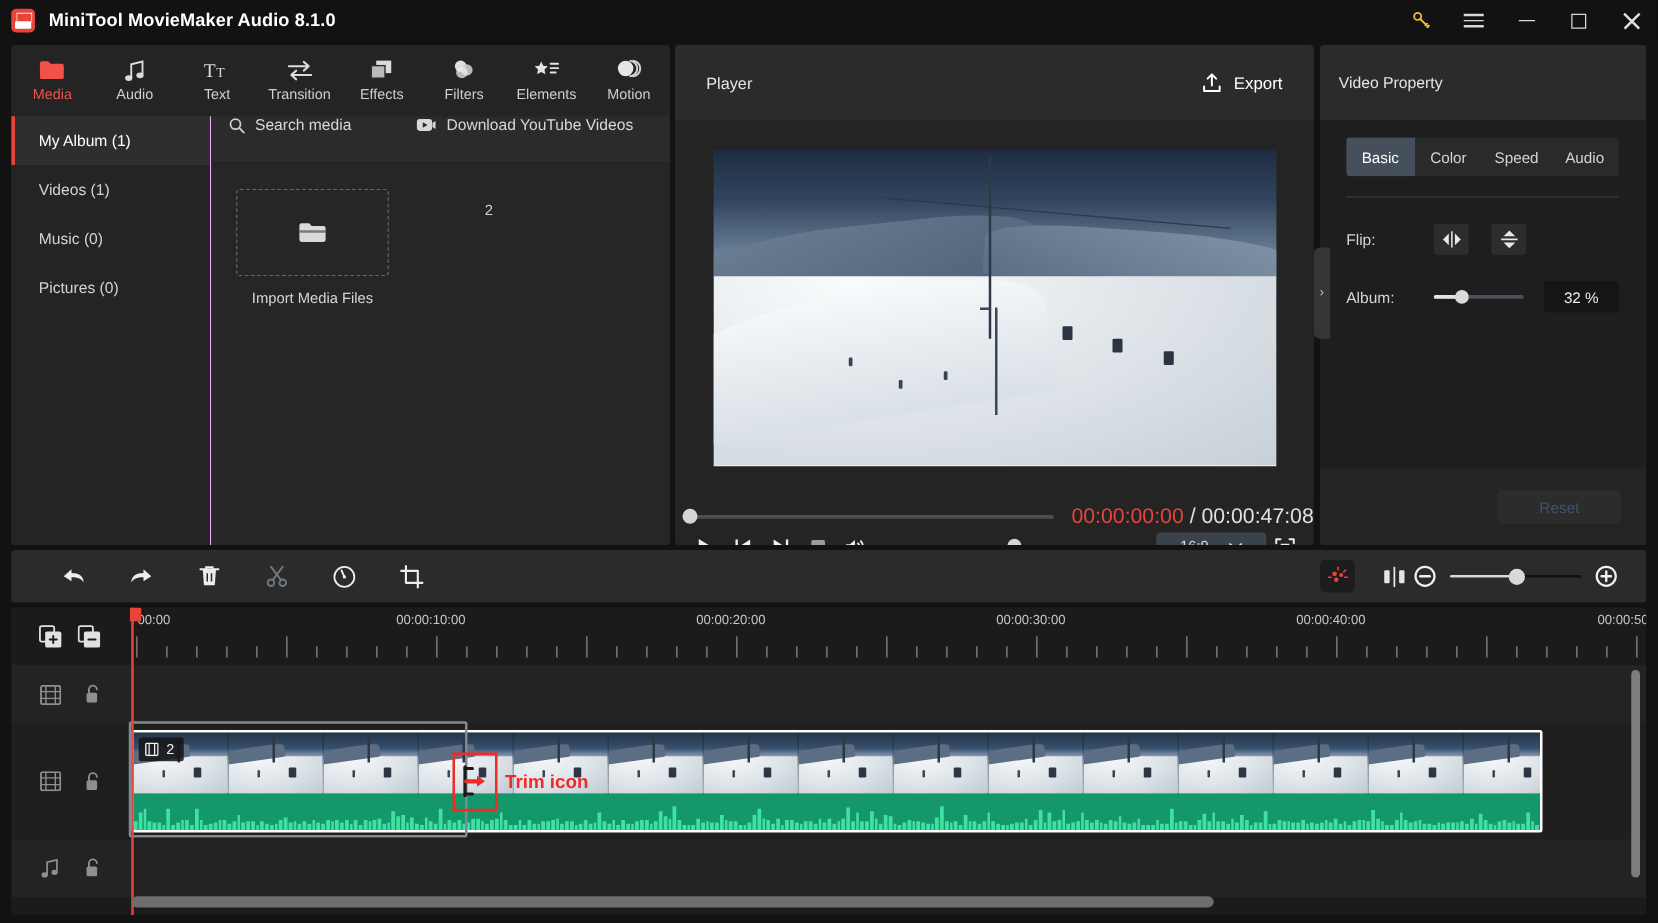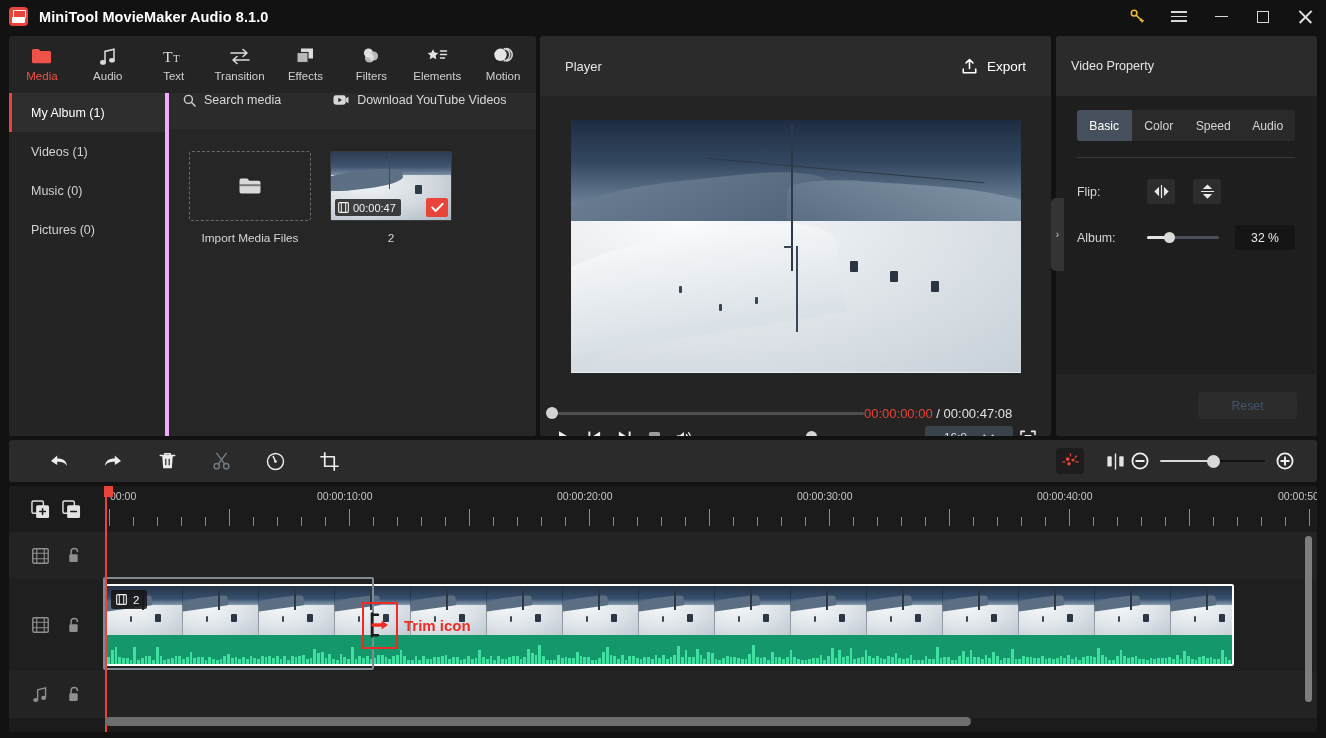--- a/index.html
+++ b/index.html
@@ -62,21 +62,21 @@
     flex:1 1 0; height:54px; display:flex; flex-direction:column; align-items:center;
     justify-content:flex-start; padding-top:6px; cursor:pointer;
     font-size:11.5px; color:#cfcfcf; position:relative;
   }
   .tab .tlabel { margin-top:3px; white-space:nowrap; }
   .tab.active .tlabel { color:#f0524a; }
   .tab .ticon { height:22px; display:flex; align-items:center; justify-content:center; }
 
   .panel-body { position:absolute; left:0; top:57px; right:0; bottom:0; display:flex; }
   .albums {
-    width:160px; background:#242424; border-right:4px solid #f0abfc;
+    width:160px; background:#242424; border-right:1px solid #f0abfc;
     padding-top:0px; flex:0 0 160px;
   }
   .album-item {
     height:39px; display:flex; align-items:center; padding-left:22px;
     font-size:12.5px; color:#d2d2d2; cursor:pointer; position:relative;
   }
   .album-item.active { background:#2e2e2e; color:#ffffff; }
   .album-item.active:before {
     content:""; position:absolute; left:0; top:0; width:3px; height:39px; background:#e8443a;
   }
@@ -158,21 +158,21 @@
   .vf-sk{position:absolute;width:3px;height:7px;background:#394555;border-radius:1px;}
   .vf-sk.s1{left:24%;top:66%;} .vf-sk.s2{left:33%;top:73%;} .vf-sk.s3{left:41%;top:70%;}
 
   .player-ctrl { position:absolute; left:0; right:0; top:360px; height:40px; }
   .seek-row { position:absolute; left:0; top:6px; width:100%; height:22px; display:flex; align-items:center; }
   .seek-track {
     margin-left:11px; width:313px; height:3px; background:#4e4e4e; border-radius:2px; position:relative;
     cursor:pointer;
   }
   .seek-knob { position:absolute; left:-5px; top:-4.5px; width:12px; height:12px; border-radius:50%; background:#d4d4d4; }
-  .time-read { font-size:13px; color:#e2e2e2; white-space:nowrap; }
+  .time-read { margin-left:14px; font-size:17px; color:#e2e2e2; white-space:nowrap; }
   .time-read .cur { color:#e8443a; }
   .btn-row { position:absolute; left:0; top:26px; width:100%; height:30px; display:flex; align-items:center; }
   .pb { width:30px; height:26px; display:flex; align-items:center; justify-content:center; cursor:pointer; color:#f0f0f0; }
   .pb:first-child { margin-left:9px; }
   .vol-track { margin-left:8px; width:105px; height:2.5px; background:#d9d9d9; border-radius:2px; position:relative; cursor:pointer;}
   .vol-knob { position:absolute; right:-5px; top:-4.5px; width:11px; height:11px; border-radius:50%; background:#d4d4d4; }
   .ratio-sel {
     margin-left:auto; width:88px; height:23px; background:#3a424c; border-radius:3px;
     display:flex; align-items:center; justify-content:center; gap:16px; cursor:pointer;
     font-size:11.8px; color:#dcdcdc;
@@ -498,40 +498,20 @@
                 <svg width="24" height="20" viewBox="0 0 24 20">
                     <path d="M1.5 4.2A1.7 1.7 0 0 1 3.2 2.5h6.2l1.9 2.3h9.5A1.7 1.7 0 0 1 22.5 6.5v9.3A1.7 1.7 0 0 1 20.8 17.5H3.2A1.7 1.7 0 0 1 1.5 15.8Z" fill="#d9d9d9"></path>
                     <rect x="1.5" y="8.2" width="21" height="2" fill="#2b2b2b" opacity=".55"></rect>
                   </svg>
               </span>
             </div>
             <div class="media-caption">Import Media Files</div>
           </div>
 
           <div class="media-cell">
-            <div class="thumb">
-              <div class="snow1"></div>
-                <div class="ridge"></div>
-                <div class="pole"></div>
-                <div class="cab"></div>
-              <div class="dur-badge">
-                <span>
-                  <svg width="11" height="11" viewBox="0 0 12 12">
-                      <rect x="0.7" y="0.7" width="10.6" height="10.6" rx="1" fill="none" stroke="#f0f0f0" stroke-width="1.2"></rect>
-                      <path d="M3.6 1v10 M8.4 1v10" stroke="#f0f0f0" stroke-width="1.1"></path>
-                    </svg>
-                </span>
-                <span class="dtxt">00:00:47</span>
-              </div>
-              <div class="chk">
-                <svg width="13" height="11" viewBox="0 0 14 11">
-                    <path d="M1.5 5.6 5 9.2 12.5 1.6" fill="none" stroke="#fff" stroke-width="2.2" stroke-linecap="round" stroke-linejoin="round"></path>
-                  </svg>
-              </div>
-            </div>
             <div class="media-caption">2</div>
           </div>
         </div>
       </div>
     </div>
   </div>
 
   <div class="player-panel">
     <div class="player-head">
       <div class="player-title">Player</div>

